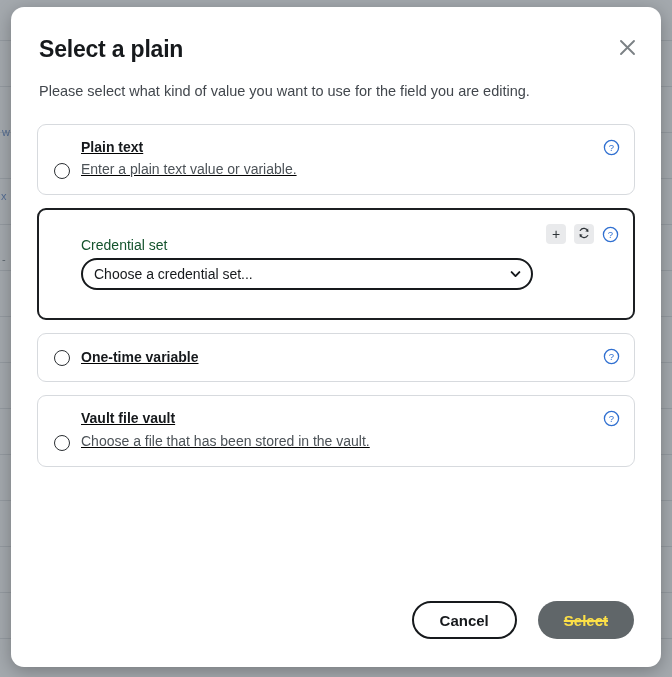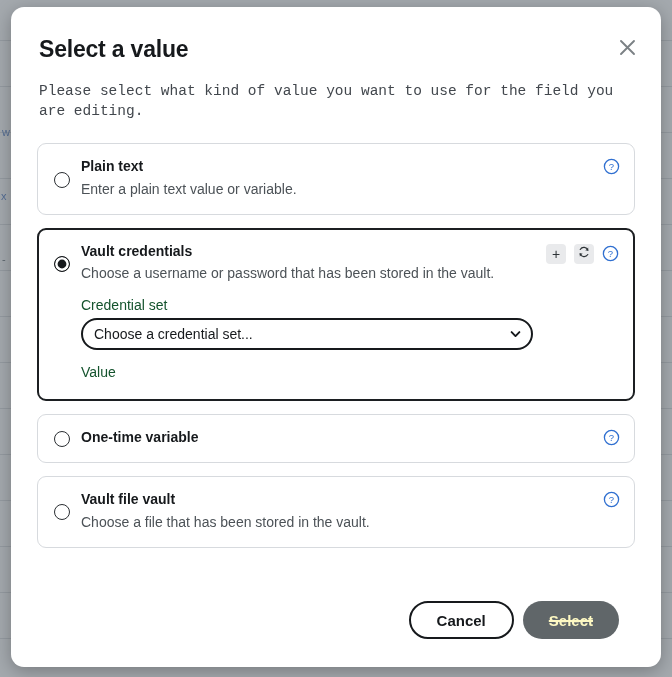--- a/index.html
+++ b/index.html
@@ -69,21 +69,20 @@
     border: none;
     border-radius: 4px;
   }
   .close-btn svg { display: block; }
 
   .dlg-subtitle {
     margin: 20px 28px 0 28px;
     font-size: 14.5px;
     color: #42474d;
     line-height: 1.35;
-    font-family: Liberation Mono, monospace;
   }
 
   .options {
     margin: 22px 26px 0 26px;
   }
 
   .option-card {
     border: 1px solid #d7dade;
     border-radius: 9px;
     background: #ffffff;
@@ -92,21 +91,22 @@
     position: relative;
     cursor: pointer;
   }
   .option-card.selected {
     border: 2px solid #1c1f22;
     padding: 13px 15px 14px 15px;
   }
 
   .opt-row {
     display: flex;
-    align-items: center;
+    align-items: flex-end;
+    text-decoration: underline;
   }
   .radio {
     width: 16px; height: 16px;
     border-radius: 50%;
     border: 1.6px solid #2b2f33;
     background: #fff;
     flex: 0 0 auto;
     margin-top: 2px;
     margin-right: 11px;
     position: relative;
@@ -188,45 +188,45 @@
   .sel-caret {
     position: absolute;
     right: 11px; top: 50%;
     transform: translateY(-50%);
     pointer-events: none;
     display: flex;
   }
 
   .dlg-footer {
     position: absolute;
-    left: 0; right: 16px; bottom: 0;
+    left: 0; right: 1px; bottom: 0;
     padding: 0 26px 28px 26px;
     display: flex;
     justify-content: flex-end;
-    gap: 9px;
+    gap: 21px;
   }
   .btn {
     font-size: 15px;
     font-weight: bold;
     border-radius: 22px;
     height: 38px;
     padding: 0 26px;
     display: flex; align-items: center; justify-content: center;
     cursor: pointer;
     border: none;
     font-family: "Liberation Sans", sans-serif;
   }
   .btn-cancel {
     background: #ffffff;
     color: #16191c;
     border: 2px solid #16191c;
   }
   .btn-select {
     background: #606669;
-    color: #fef9c3;
+    color: #fde047;
     text-decoration: line-through;
     text-decoration-thickness: 2px;
     cursor: default;
   }
 </style>
 </head>
 <body>
 
 <div id="backdrop">
     <div class="bg-row" style="top: 40px; width: 672px;"></div>
@@ -245,21 +245,21 @@
     <div class="bg-row" style="top: 638px; width: 672px;"></div>
     <div class="bg-text blue" style="left: 2px; top: 126px;">w</div>
     <div class="bg-text blue" style="left: 1px; top: 190px;">x</div>
     <div class="bg-text" style="left: 2px; top: 253px;">-</div>
   </div>
 <div id="scrim"></div>
 
 <div id="dialog">
 
   <div class="dlg-header">
-    <h1 class="dlg-title">Select a value</h1>
+    <h1 class="dlg-title">Select a plain</h1>
     <button class="close-btn">
       <span>
         <svg width="17" height="17" viewBox="0 0 17 17" aria-hidden="true">
           <path d="M2 2 L15 15 M15 2 L2 15" stroke="#7b8185" stroke-width="1.9" stroke-linecap="round"></path>
         </svg>
       </span>
     </button>
   </div>
 
   <div class="dlg-subtitle">Please select what kind of value you want to use for the field you are editing.</div>
@@ -278,27 +278,20 @@
         <span class="help-icon">
           <svg width="17" height="17" viewBox="0 0 17 17" aria-hidden="true">
             <circle cx="8.5" cy="8.5" r="7.1" fill="none" stroke="#2f6fd0" stroke-width="1.3"></circle>
             <text x="8.5" y="12.2" text-anchor="middle" font-size="9.5" fill="#2f6fd0" font-family="Liberation Sans, sans-serif">?</text>
           </svg>
         </span>
       </div>
     </div>
 
     <div class="option-card selected">
-      <div class="opt-row">
-        <span class="radio checked"></span>
-        <div class="opt-textcol">
-          <div class="opt-label">Vault credentials</div>
-          <div class="opt-desc">Choose a username or password that has been stored in the vault.</div>
-        </div>
-      </div>
 
       <div class="opt-actions">
         <button class="icon-btn">
           <span class="plus">+</span>
         </button>
         <button class="icon-btn">
           <span>
             <svg width="12" height="12" viewBox="0 0 14 14" aria-hidden="true">
               <path d="M11.6 5.0 A5 5 0 0 0 2.6 4.0" fill="none" stroke="#2d3236" stroke-width="1.35" stroke-linecap="round"></path>
               <path d="M2.4 9.0 A5 5 0 0 0 11.4 10.0" fill="none" stroke="#2d3236" stroke-width="1.35" stroke-linecap="round"></path>
@@ -321,21 +314,20 @@
           <div class="sel">Choose a credential set...</div>
           <span class="sel-caret">
             <svg width="13" height="13" viewBox="0 0 13 13" aria-hidden="true">
               <path d="M2.6 4.6 L6.5 8.6 L10.4 4.6" fill="none" stroke="#16191c" stroke-width="1.9" stroke-linecap="round" stroke-linejoin="round"></path>
             </svg>
           </span>
         </div>
       </div>
 
       <div class="field-block">
-        <div class="field-label">Value</div>
       </div>
     </div>
 
     <div class="option-card">
       <div class="opt-row">
         <span class="radio"></span>
         <div class="opt-textcol">
           <div class="opt-label">One-time variable</div>
         </div>
       </div>

